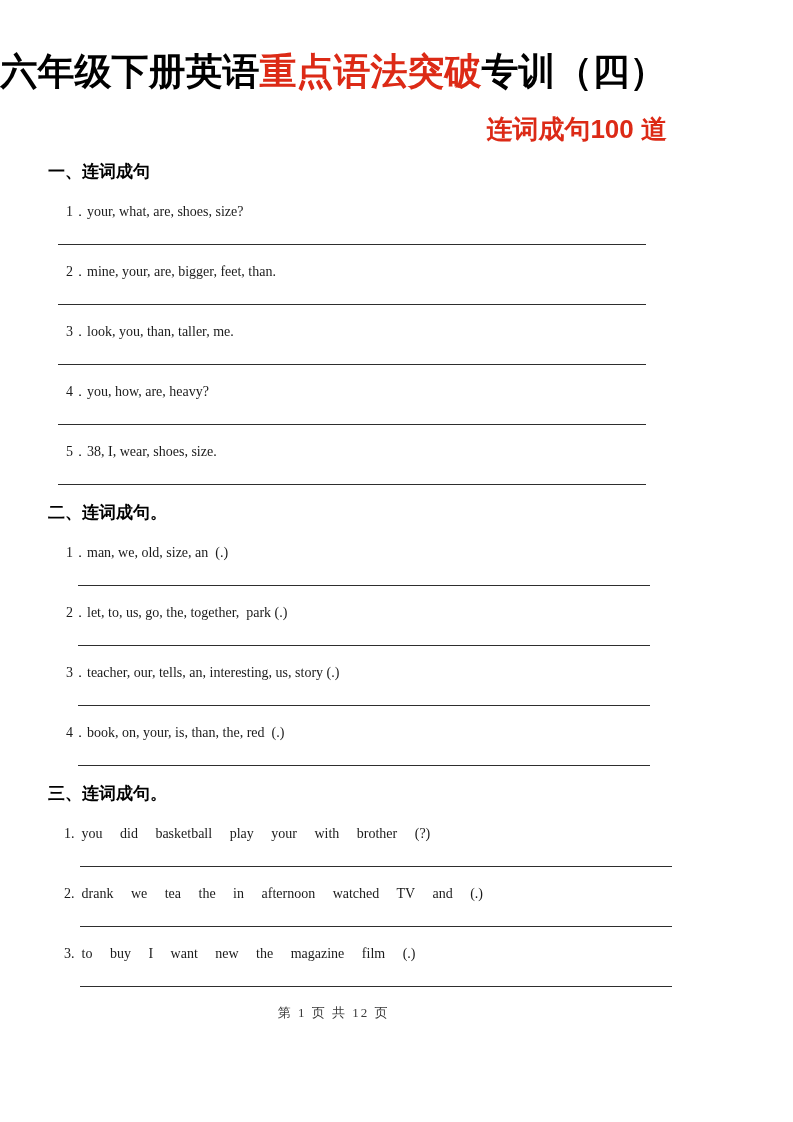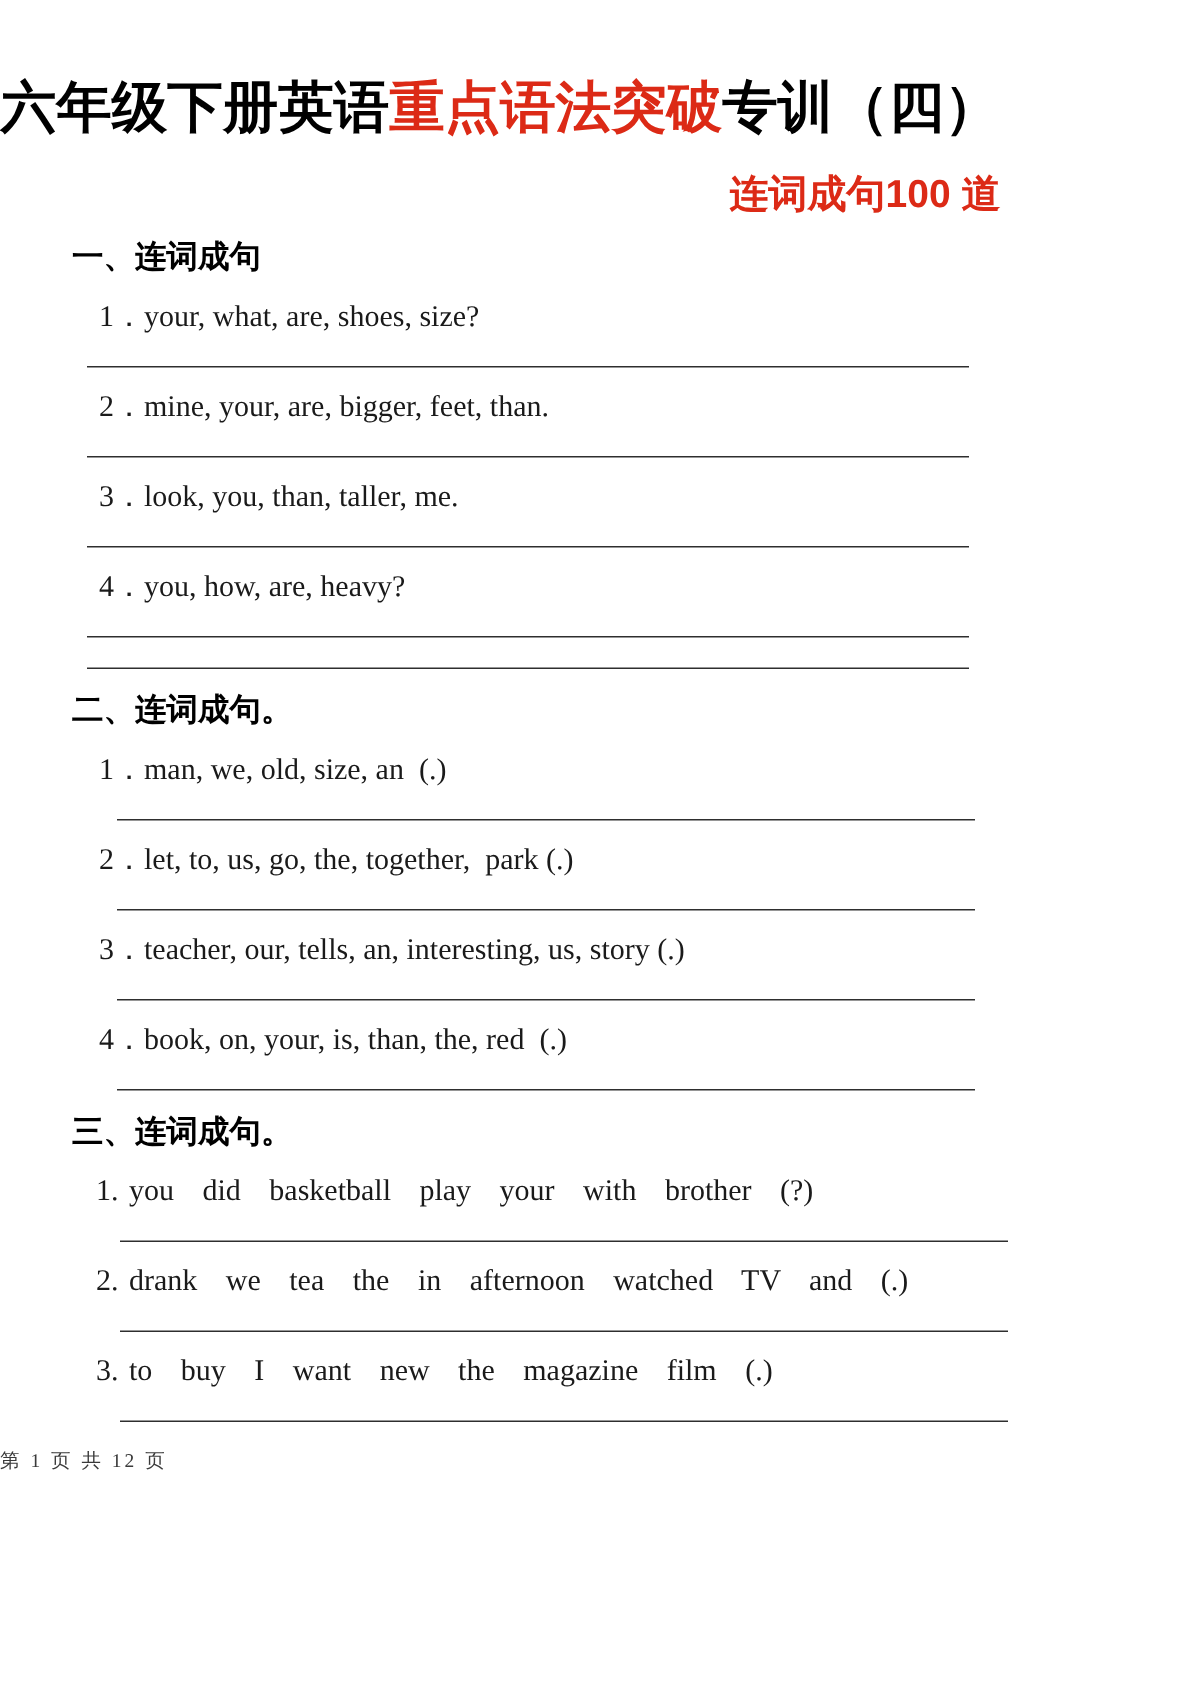--- a/index.html
+++ b/index.html
@@ -31,45 +31,46 @@
     text-align: right;
     font-family: "Liberation Sans", sans-serif;
     font-weight: bold;
     font-size: 26px;
     line-height: 30px;
   }
   .sec-heading {
     margin: 14px 0 0 48px;
     font-family: Liberation Serif, serif;
     font-weight: bold;
-    font-size: 21px;
+    font-size: 17px;
     line-height: 27px;
     color: #000000;
   }
   .item { margin-top: 14px; }
   .q {
     font-family: "Liberation Serif", serif;
-    font-size: 20px;
+    font-size: 14px;
     line-height: 25px;
     color: #1a1a1a;
     white-space: pre-wrap;
   }
   .sec1 .q, .sec2 .q { margin-left: 66px; }
   .sec3 .q { margin-left: 64px; word-spacing: 14px; }
   .sec3 .num { word-spacing: normal; margin-right: 7px; }
   .ans-line {
     margin-top: 20px;
     height: 0;
     border-bottom: 1.6px solid #2e2e2e;
   }
   .sec1 .ans-line { margin-left: 58px; width: 588px; }
   .sec2 .ans-line { margin-left: 78px; width: 572px; }
   .sec3 .ans-line { margin-left: 80px; width: 592px; }
   .footer {
     margin-top: 17px;
+    text-align: center;
     font-family: "Liberation Serif", serif;
     font-size: 13px;
     letter-spacing: 2px;
     color: #3a3a3a;
   }
 </style>
 </head>
 <body>
 
 <div class="page">
@@ -90,20 +91,21 @@
     </div>
     <div class="item">
       <div class="q"><span class="num">3．</span><span>look, you, than, taller, me.</span></div>
       <div class="ans-line"></div>
     </div>
     <div class="item">
       <div class="q"><span class="num">4．</span><span>you, how, are, heavy?</span></div>
       <div class="ans-line"></div>
     </div>
     <div class="item">
+      <div class="q"><span class="num">5．</span><span>38, I, wear, shoes, size.</span></div>
       <div class="ans-line"></div>
     </div>
   </section>
 
   <section class="sec sec2">
     <h2 class="sec-heading">二、连词成句。</h2>
     <div class="item">
       <div class="q"><span class="num">1．</span><span>man, we, old, size, an  (.)</span></div>
       <div class="ans-line"></div>
     </div>

